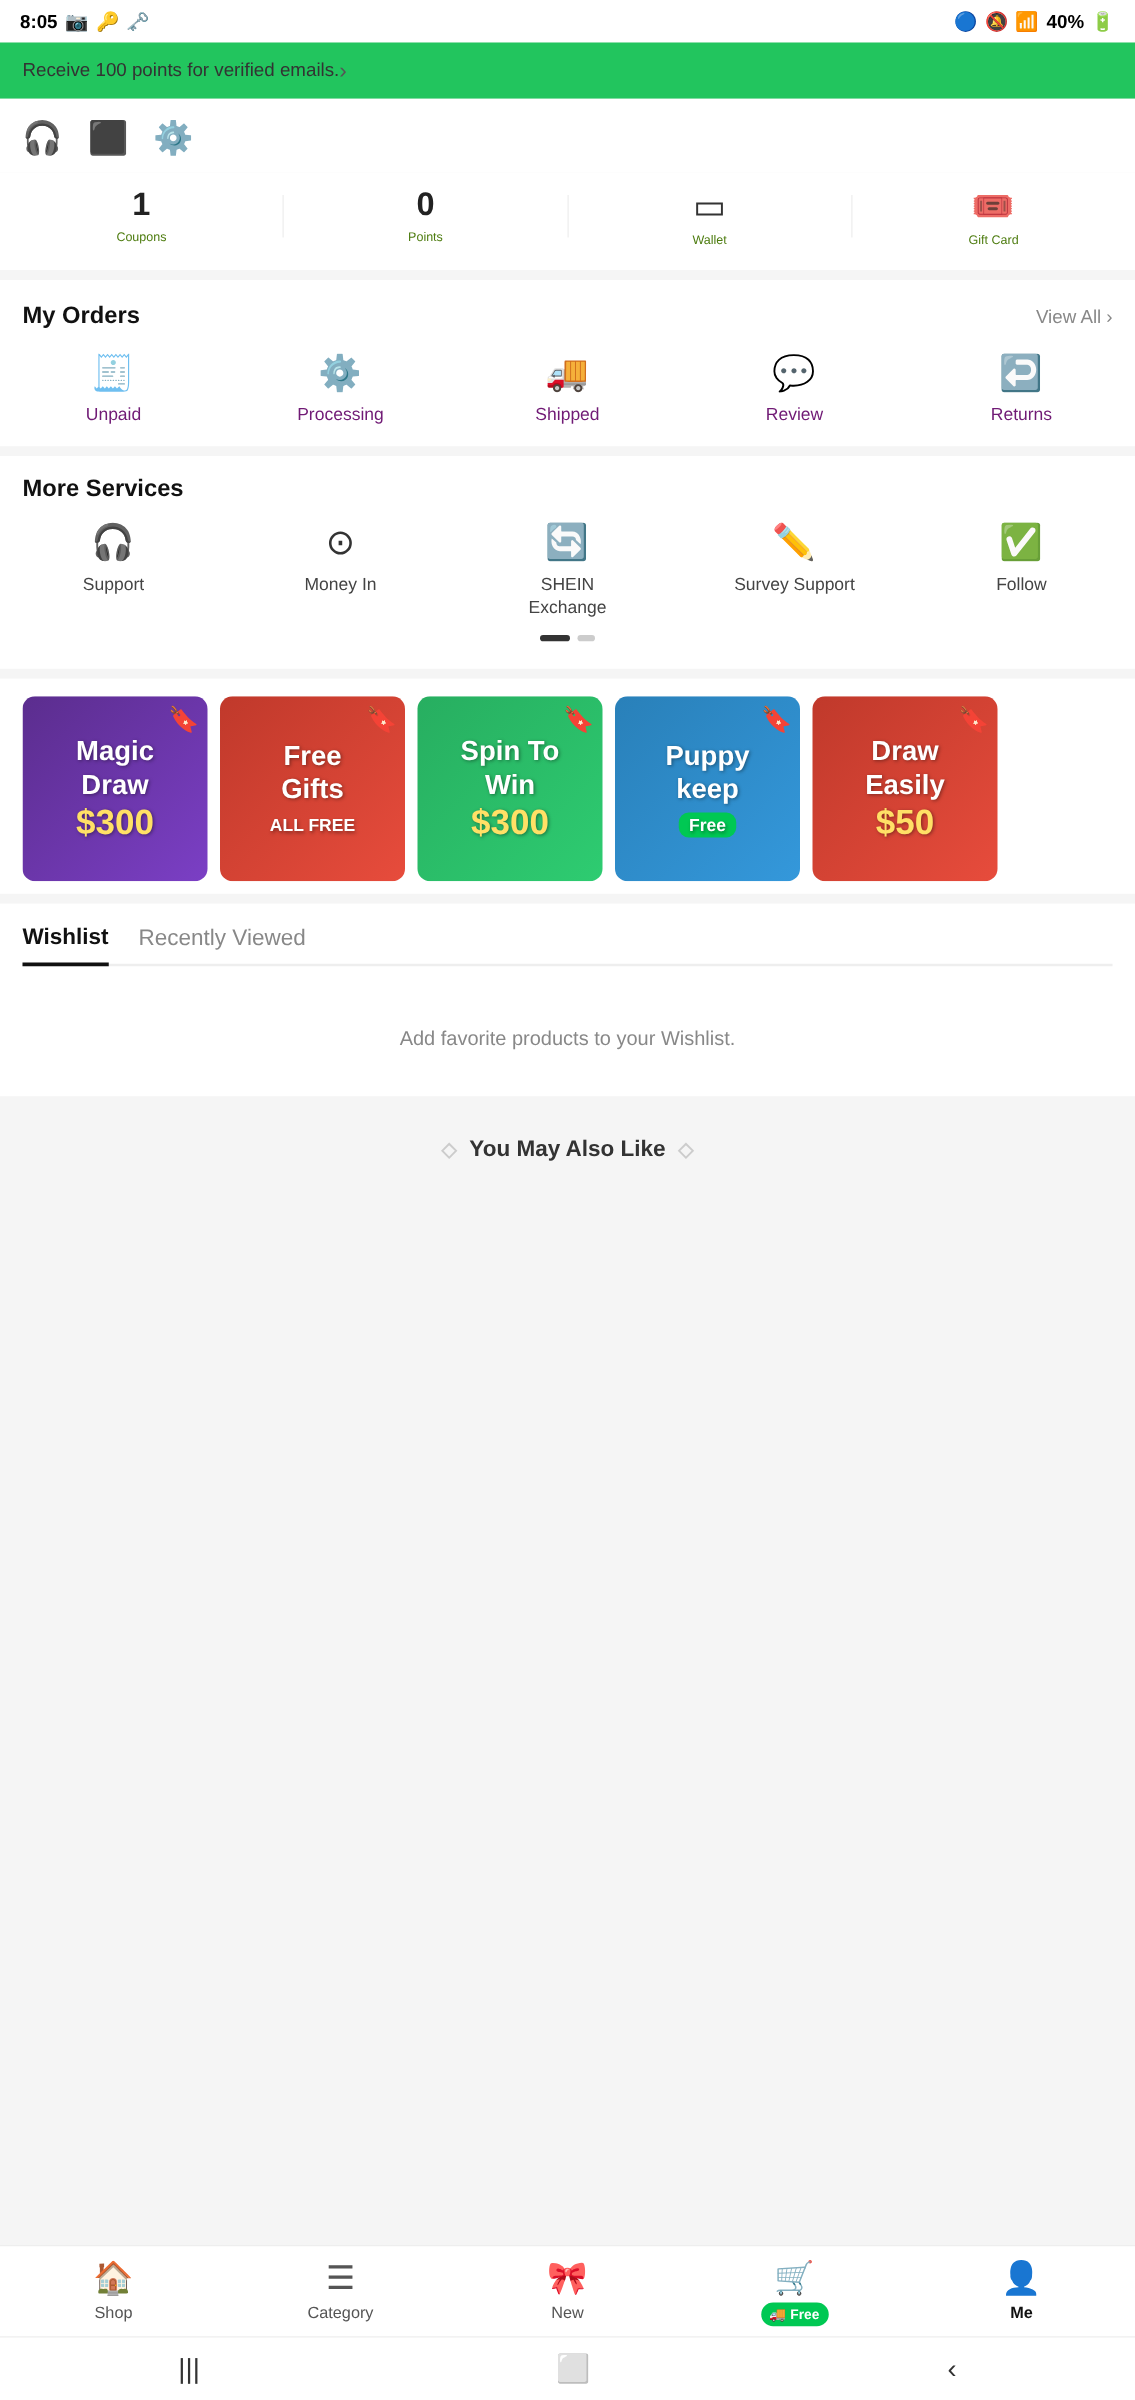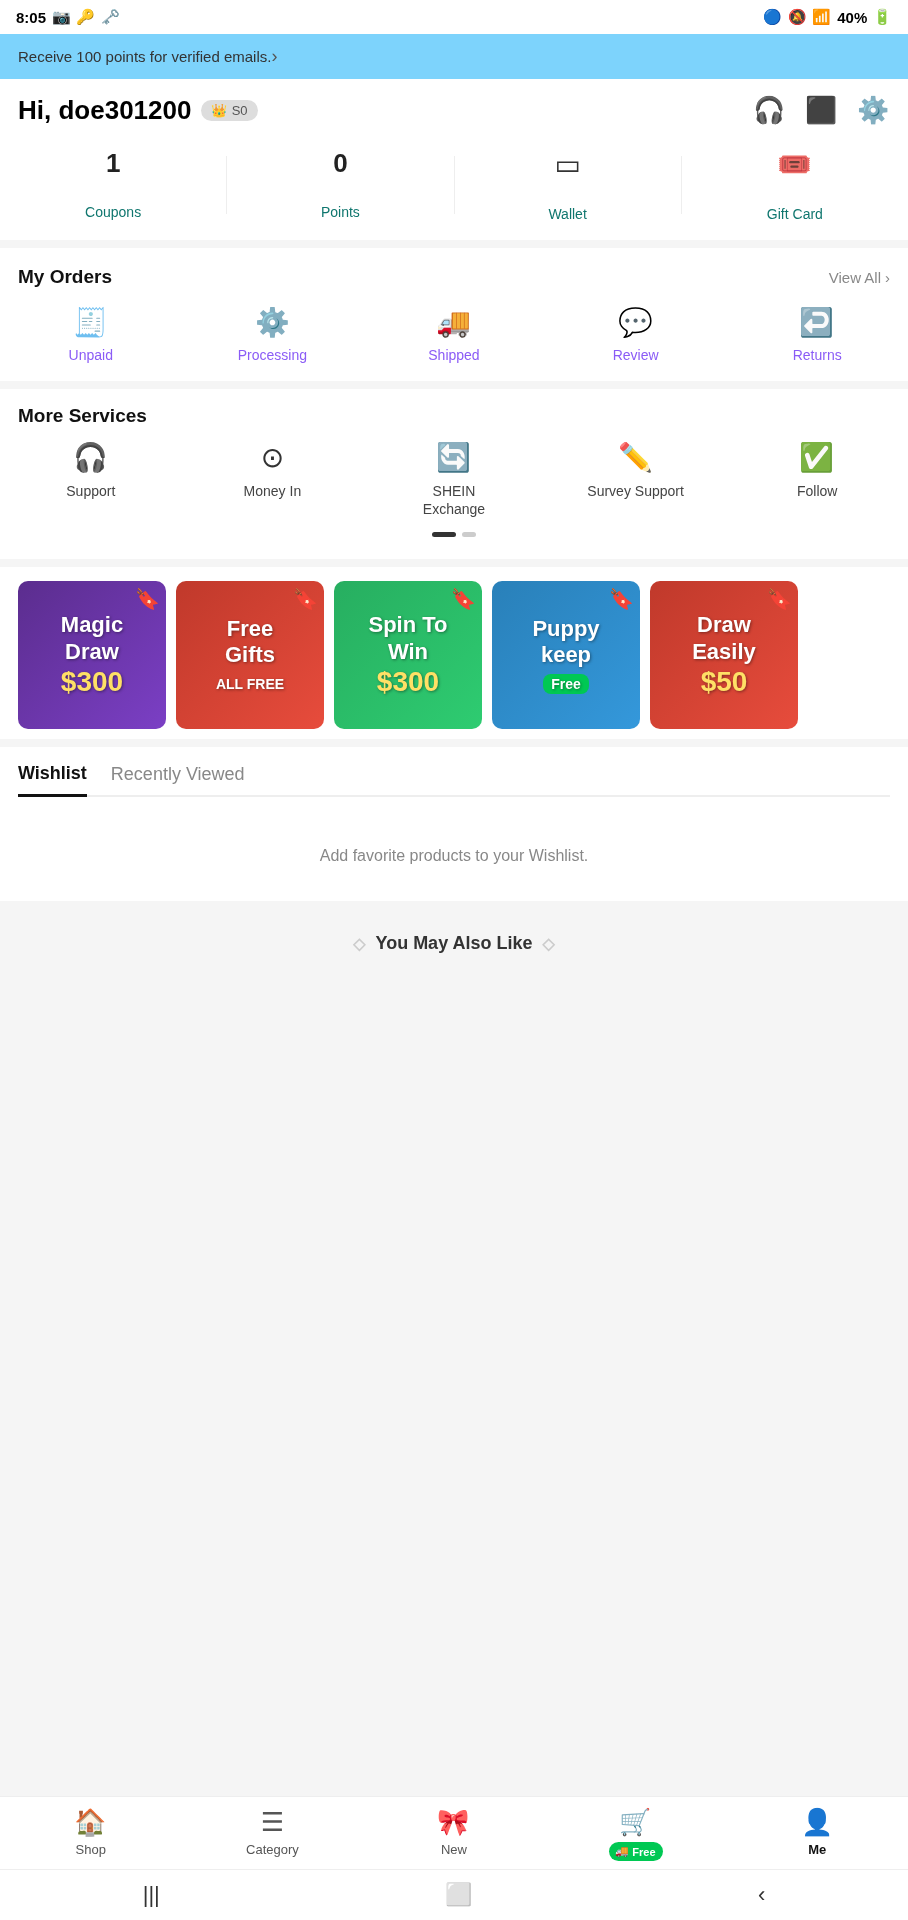--- a/index.html
+++ b/index.html
@@ -21,21 +21,21 @@
       align-items: center;
       padding: 8px 16px;
       font-size: 15px;
       font-weight: 600;
     }
     .status-left { display: flex; align-items: flex-end; gap: 6px; }
     .status-right { display: flex; align-items: center; gap: 6px; }
 
     
     .promo-banner {
-      background: #7dd3fc;
+      background: #22c55e;
       display: flex;
       align-items: center;
       padding: 12px 18px;
       font-size: 15px;
       color: #333;
     }
     .promo-banner .arrow { color: #555; font-size: 18px; }
 
     
     .profile-header {
@@ -92,23 +92,22 @@
     .stat-number {
       font-size: 26px;
       font-weight: 600;
       color: #222;
     }
     .stat-icon {
       font-size: 28px;
       color: #333;
     }
     .stat-label {
-      font-size: 14px;
-      color: #0f766e;
-      margin-top: 19px;
+      font-size: 10px;
+      color: #4d7c0f;
     }
     .stat-divider {
       width: 1px;
       background: #eee;
       margin: 8px 0;
     }
 
     
     .section-header {
       background: #fff;
@@ -145,21 +144,21 @@
       gap: 8px;
       flex: 1;
       cursor: pointer;
     }
     .order-icon {
       font-size: 28px;
       color: #333;
     }
     .order-label {
       font-size: 14px;
-      color: #8b5cf6;
+      color: #701a75;
     }
 
     
     .services-section {
       background: #fff;
       padding-bottom: 12px;
       border-bottom: 8px solid #f5f5f5;
     }
     .services-row {
       display: flex;
@@ -406,26 +405,20 @@
       <span>🔋</span>
     </div>
   </div>
 
   <div class="promo-banner">
     <span>Receive 100 points for verified emails.</span>
     <span class="arrow">›</span>
   </div>
 
   <div class="profile-header">
-    <div class="profile-name">
-      <span>Hi, doe301200</span>
-      <span class="vip-badge">
-        👑 <span>S0</span>
-      </span>
-    </div>
     <div class="profile-icons">
       <span>🎧</span>
       <span>⬛</span>
       <span>⚙️</span>
     </div>
   </div>
 
   <div class="stats-row">
     <div class="stat-item">
       <span class="stat-number">1</span>

